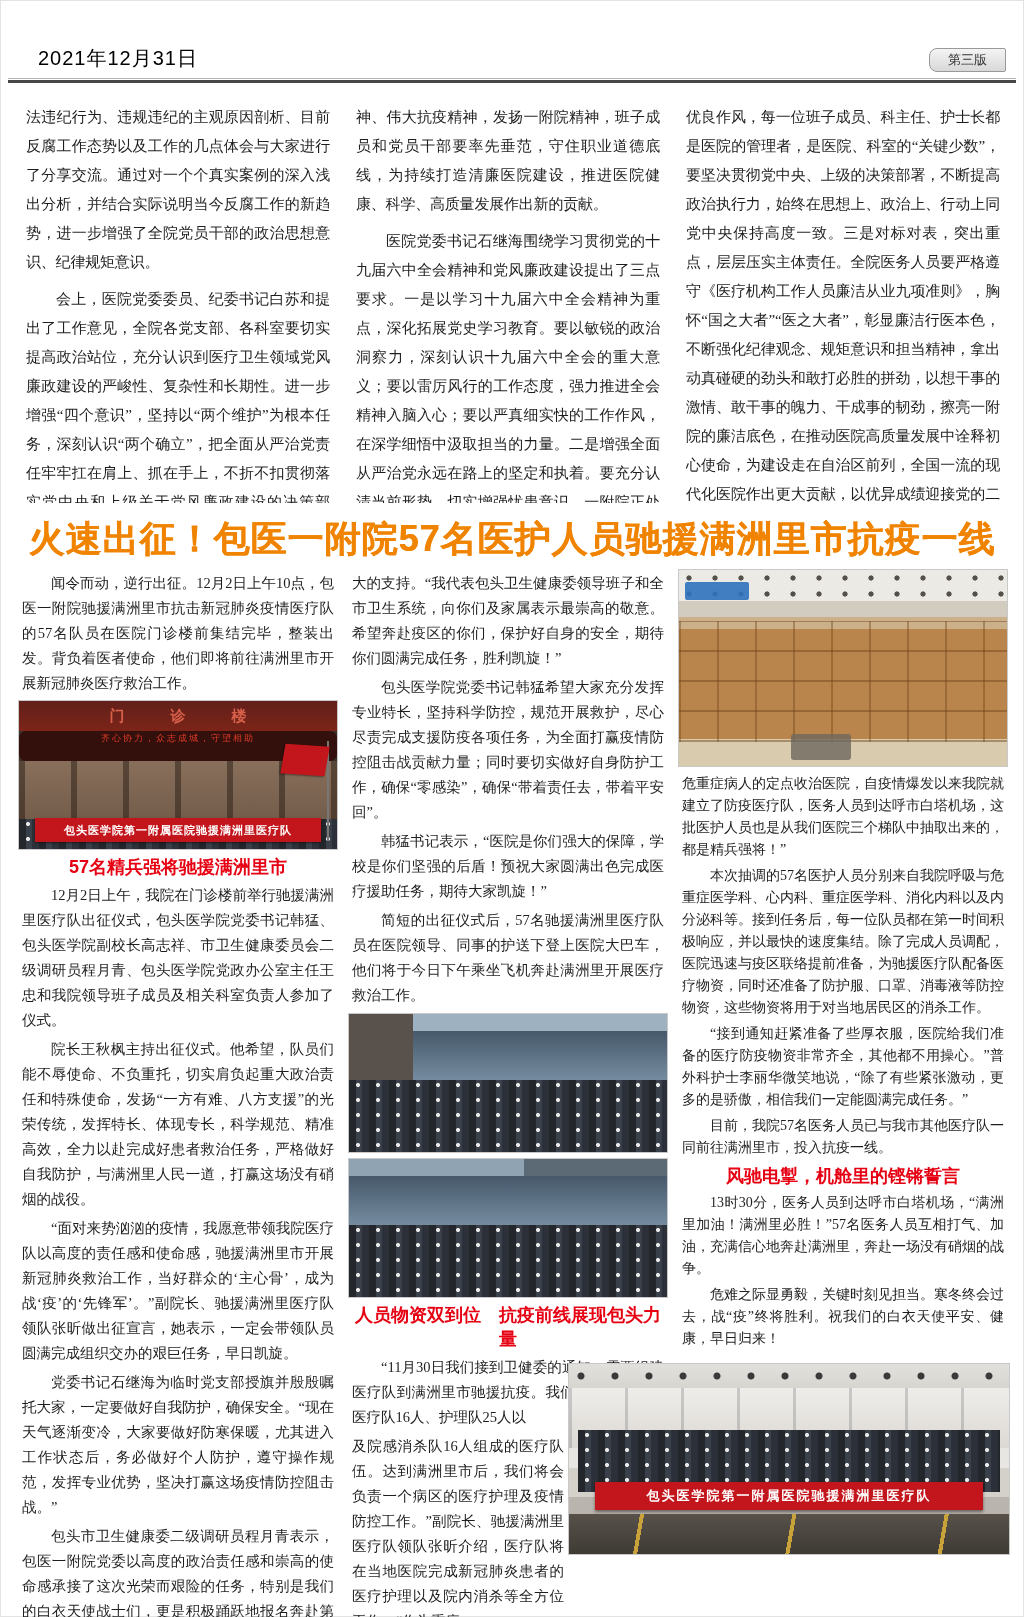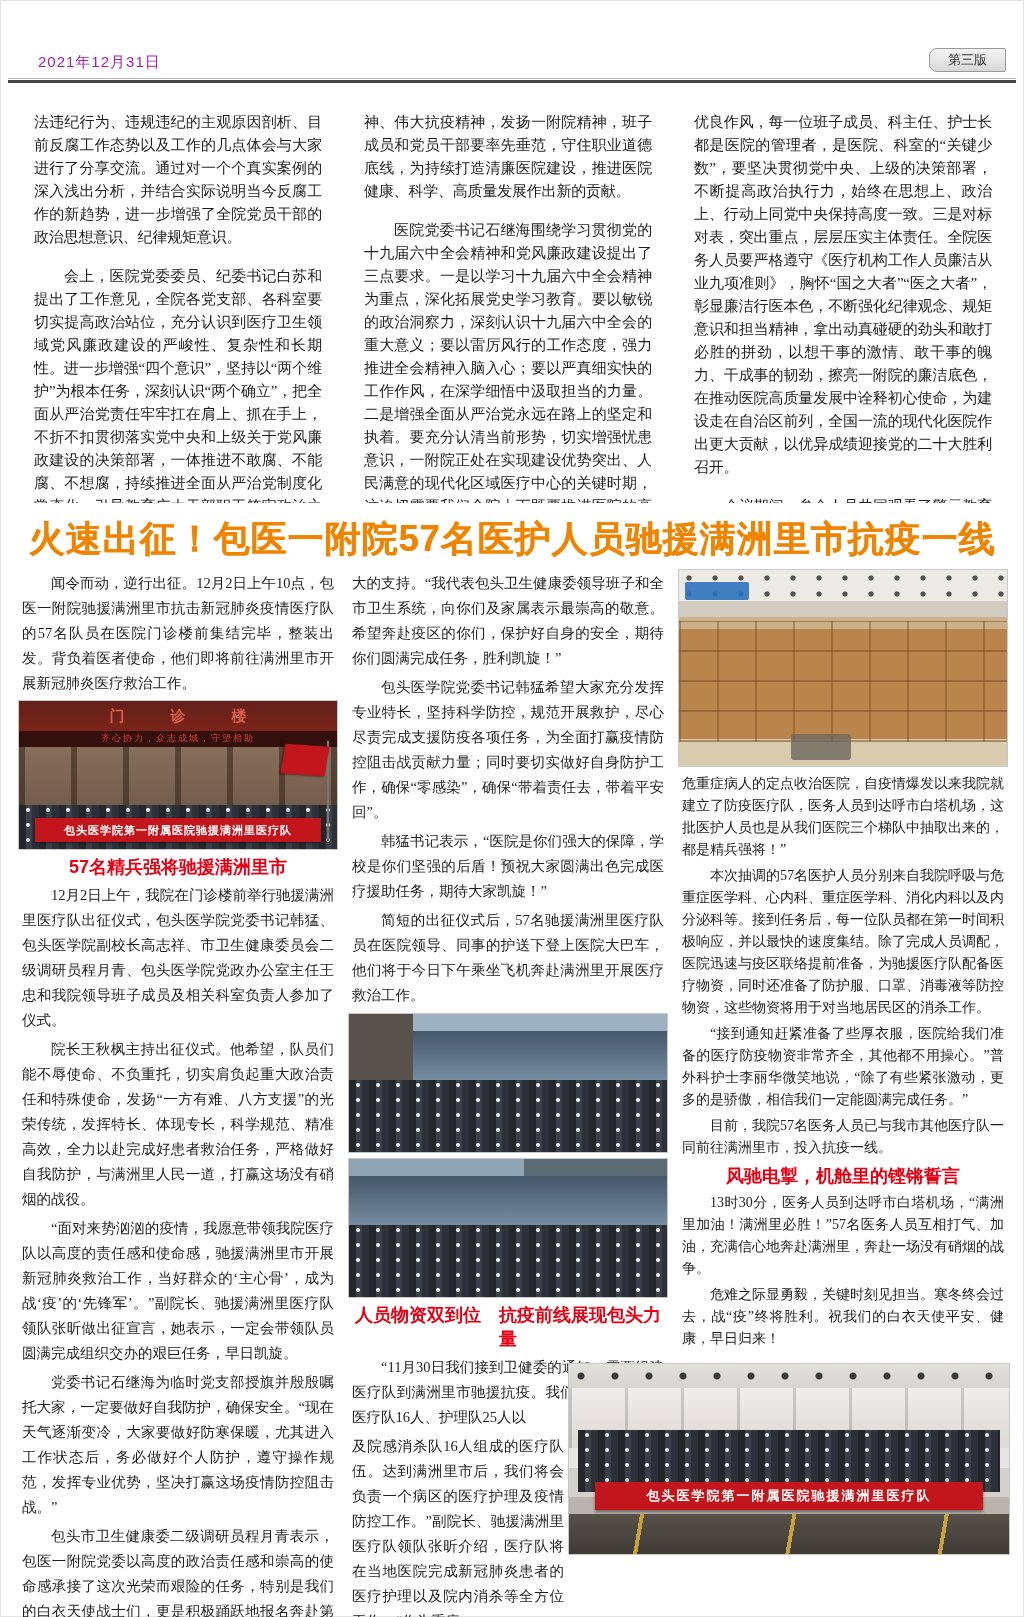--- a/index.html
+++ b/index.html
@@ -1,41 +1,41 @@
 <!DOCTYPE html>
 <html><head>
 <meta charset="utf-8">
 <style>
   html,body{margin:0;padding:0;background:#f2f2f2;}
   .page{position:relative;width:1024px;height:1617px;background:#fff;overflow:hidden;
         font-family:"Liberation Serif","DejaVu Serif",serif;color:#1e1e1e;
         box-shadow:inset 0 0 0 1px #e3e3e3;}
   
   .hdr{position:relative;height:78px;}
-  .hdr .date{position:absolute;left:38px;bottom:6px;font-size:15px;letter-spacing:1px;
-             font-family:"Liberation Sans","DejaVu Sans",sans-serif;color:#a21caf;}
+  .hdr .date{position:absolute;left:38px;bottom:6px;font-size:20px;letter-spacing:1px;
+             font-family:"Liberation Sans","DejaVu Sans",sans-serif;color:#000000;}
   .hdr .masthead{position:absolute;left:0;right:0;bottom:-6px;text-align:center;
              font-size:33px;font-weight:bold;color:#cc2014;letter-spacing:7px;
              font-family:"DejaVu Serif",serif;text-shadow:1px 1px 0 rgba(204,32,20,.25);}
   .hdr .edition{position:absolute;right:18px;bottom:6px;font-size:13px;padding:2px 18px;
              background:linear-gradient(#f4f4f4,#d8d8d8);border:1px solid #999;
              border-radius:8px 2px 2px 8px;color:#333;
              font-family:"Liberation Sans","DejaVu Sans",sans-serif;}
   .rule1{height:1px;background:#b5b5b5;margin:0 8px;}
   .rule2{height:3px;background:#474747;margin:1px 8px 0 8px;}
   
   .cols{position:relative;}
   .c1{position:absolute;left:18px;top:0;width:320px;}
   .c2{position:absolute;left:348px;top:0;width:320px;}
   .c3{position:absolute;left:678px;top:0;width:330px;}
   .col-clip{overflow:hidden;height:100%;}
   
   .top-section{height:408px;margin-top:12px;}
   .top-section .col-clip{height:408px;}
-  .tpara{margin:16px;font-size:15px;line-height:23px;text-align:justify;text-indent:2em;
+  .tpara{margin:8px;font-size:15px;line-height:29px;text-align:justify;text-indent:2em;
          letter-spacing:-0.2px;}
   .tpara.cont{text-indent:0;}
   
   .headline{margin:14px 10px 6px 10px;text-align:center;font-size:36px;font-weight:900;
             color:#f08300;letter-spacing:1px;line-height:44px;
             font-family:"Liberation Sans","DejaVu Sans",sans-serif;
             text-shadow:0.6px 0 0 #f08300;}
   
   .article{height:1053px;margin-top:4px;overflow:hidden;}
   .article .col-clip{height:1053px;}
@@ -49,22 +49,22 @@
   .photo{position:relative;overflow:hidden;border:1px solid #c9c9c9;box-sizing:border-box;}
   .crowd-tex{background:
       radial-gradient(circle at 9px 5px, #e8e8e8 1.6px, rgba(0,0,0,0) 2.4px),
       repeating-linear-gradient(90deg,#23262b 0 7px,#3a404a 7px 13px,#2c3038 13px 20px);
       background-size:20px 15px,auto;}
   
   .photo-clinic{width:320px;height:150px;margin:4px 0 2px 0;background:#3a332d;}
   .clinic-sign{height:30px;background:linear-gradient(#61201a,#7d2418);color:#d8604a;
       font-size:15px;font-weight:bold;text-align:center;line-height:30px;letter-spacing:46px;
       text-indent:46px;font-family:"Liberation Sans","DejaVu Sans",sans-serif;}
-  .clinic-led{height:16px;background:#33100c;color:#e23a27;font-size:9px;line-height:14px;
-      text-align:center;letter-spacing:2px;overflow:hidden;white-space:nowrap;}
+  .clinic-led{height:30px;background:#33100c;color:#e23a27;font-size:9px;line-height:14px;
+      text-align:center;letter-spacing:2px;overflow:hidden;white-space:nowrap;border-radius:7px;}
   .clinic-building{height:58px;background:
       repeating-linear-gradient(90deg,rgba(40,28,20,.5) 0 6px,rgba(0,0,0,0) 6px 52px),
       linear-gradient(#84685258,#84685258),linear-gradient(#8a7360,#6b5747);}
   .clinic-crowd{height:48px;}
   .photo-banner{position:absolute;bottom:7px;left:5%;width:90%;height:24px;background:#c3161c;
       color:#fff;font-size:11px;font-weight:bold;text-align:center;line-height:24px;
       letter-spacing:1px;font-family:"Liberation Sans","DejaVu Sans",sans-serif;
       box-shadow:0 1px 2px rgba(0,0,0,.5);white-space:nowrap;overflow:hidden;}
   .flag{position:absolute;right:10px;top:44px;width:44px;height:30px;background:#c3161c;
       transform:rotate(10deg) skewY(-6deg);box-shadow:-1px 1px 2px rgba(0,0,0,.4);}

